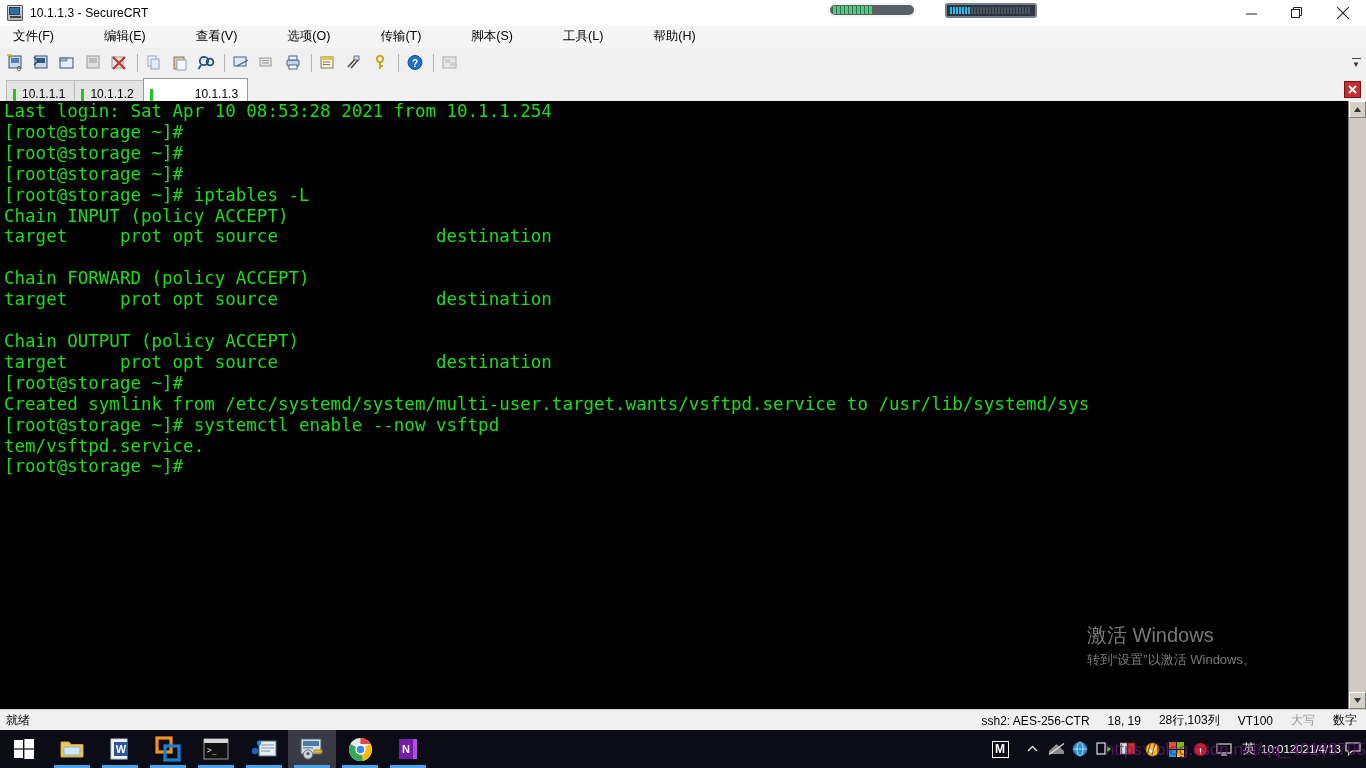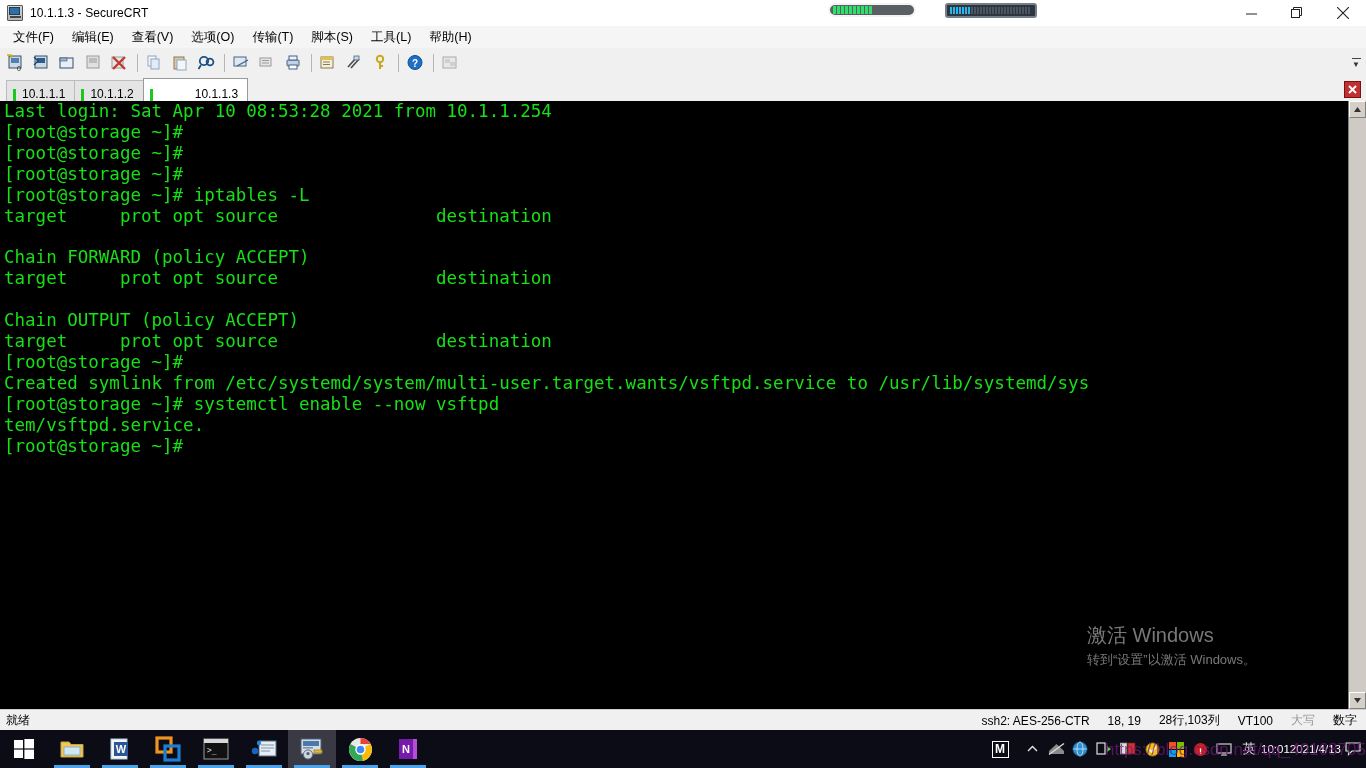--- a/index.html
+++ b/index.html
@@ -81,22 +81,23 @@
     width: 46px; height: 26px;
     display: flex; align-items: center; justify-content: center;
     color: #222;
   }
 
   
   .menubar {
     position: absolute; top: 26px; left: 0;
     width: 1366px; height: 22px;
     background: #f5f5f5;
-    display: flex; align-items: center;
+    display: flex; align-items: flex-start;
     border-bottom: 1px solid #eee;
+    gap: 32px;
   }
   .menu-item {
     font-size: 12.5px; color: #000;
     padding: 2px 9px;
     white-space: nowrap;
   }
   .menu-item:first-child { margin-left: 4px; }
 
   
   .toolbar {
@@ -534,20 +535,21 @@
     </div>
   </div>
 
   <div class="term-area">
     <div class="term">
       <div class="term-line">Last login: Sat Apr 10 08:53:28 2021 from 10.1.1.254</div>
       <div class="term-line">[root@storage ~]#</div>
       <div class="term-line">[root@storage ~]#</div>
       <div class="term-line">[root@storage ~]#</div>
       <div class="term-line">[root@storage ~]# iptables -L</div>
+      <div class="term-line">Chain INPUT (policy ACCEPT)</div>
       <div class="term-line">target     prot opt source               destination</div>
       <div class="term-line">&nbsp;</div>
       <div class="term-line">Chain FORWARD (policy ACCEPT)</div>
       <div class="term-line">target     prot opt source               destination</div>
       <div class="term-line">&nbsp;</div>
       <div class="term-line">Chain OUTPUT (policy ACCEPT)</div>
       <div class="term-line">target     prot opt source               destination</div>
       <div class="term-line">[root@storage ~]#</div>
       <div class="term-line">Created symlink from /etc/systemd/system/multi-user.target.wants/vsftpd.service to /usr/lib/systemd/sys</div>
       <div class="term-line">[root@storage ~]# systemctl enable --now vsftpd</div>

